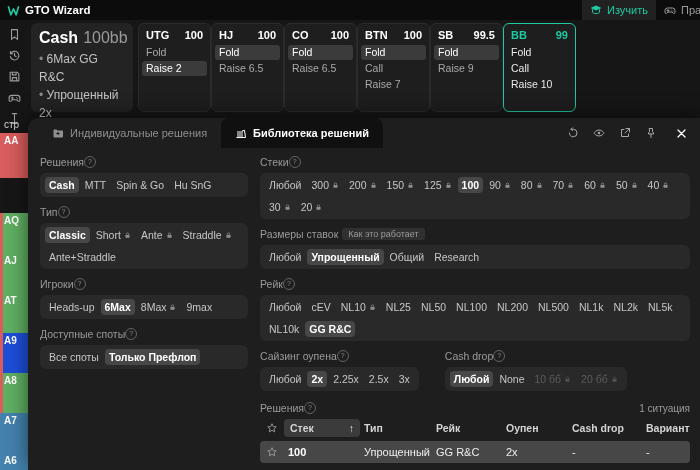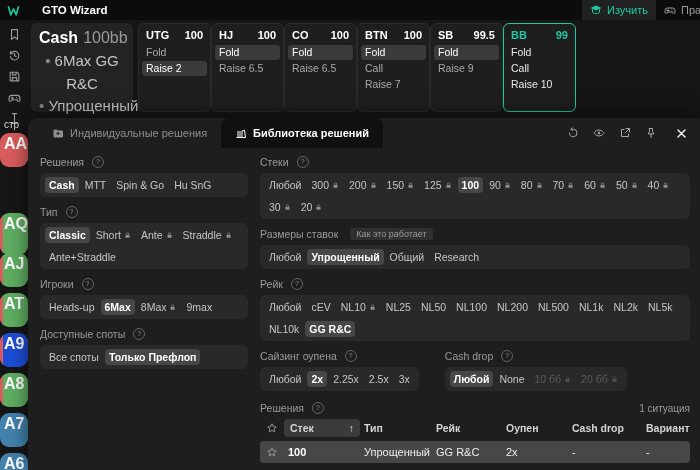--- a/index.html
+++ b/index.html
@@ -6,70 +6,70 @@
   html,body{margin:0;padding:0;}
   body{
     width:700px;height:470px;overflow:hidden;position:relative;
     background:#161616;color:#ddd;
     font-family:"Liberation Sans",sans-serif;font-size:11px;
   }
   .icn{display:block;width:13px;height:13px;}
 
   
   .topbar{position:absolute;top:0;left:0;width:700px;height:20px;background:#0c0c0c;z-index:5;}
-  .brand{position:absolute;left:7px;top:0;height:20px;display:flex;align-items:center;gap:22px;}
+  .brand{position:absolute;left:7px;top:0;height:20px;display:flex;align-items:center;gap:5px;}
   .brand .logo{color:var(--accent);width:13px;height:13px;}
   .brand-name{font-size:11.5px;font-weight:bold;color:#fff;}
   .nav{position:absolute;left:582px;top:0;height:20px;display:flex;}
   .nav-item{display:flex;align-items:center;gap:5px;padding:0 8px;font-size:11px;color:#9a9a9a;white-space:nowrap;}
   .nav-item .icn{width:12px;height:12px;}
   .nav-item.active{background:#212121;color:var(--accent);}
 
   
   .row2{position:absolute;top:23px;left:0;display:flex;align-items:flex-start;}
   .side-icons{width:28px;display:flex;flex-direction:column;align-items:center;gap:8px;padding-top:5px;color:#9c9c9c;}
   .side-btn .icn{width:13px;height:13px;}
   .cards{display:flex;gap:5px;margin-left:3px;}
   .scard{width:102px;height:89px;background:#232323;border-radius:6px;padding:6px 8px;box-sizing:border-box;}
   .scard-head{font-size:16px;font-weight:bold;color:#fff;}
   .scard-head .stk-lbl{color:#9a9a9a;font-weight:normal;margin-left:5px;}
-  .bullets{margin-top:3px;font-size:15px;color:#c3c3c3;line-height:1.5;text-align:center;}
+  .bullets{margin-top:3px;font-size:12px;color:#c3c3c3;line-height:1.5;}
   .bullet::before{content:"\2022\00a0";color:#8a8a8a;}
   .edit-btn{margin-top:4px;background:#333;border-radius:4px;display:flex;align-items:center;justify-content:center;gap:4px;font-size:9.5px;color:#e4e4e4;height:18px;cursor:default;}
   .edit-btn .icn{width:9px;height:9px;}
   .pcard{width:73px;height:89px;background:#1e1e1e;border:1px solid #2b2b2b;border-radius:6px;padding:5px 7px;box-sizing:border-box;}
   .pcard.active{border-color:var(--accent);}
   .pcard-head{display:flex;justify-content:space-between;font-weight:bold;color:#fff;font-size:11px;margin-bottom:4px;}
   .pcard.active .pcard-head{color:var(--accent);}
   .action{color:#a9a9a9;font-size:10.5px;line-height:15px;padding:0 4px;margin:0 -4px 1px -4px;border-radius:3px;}
   .action.hl{background:#3b3b3b;color:#fff;}
   .pcard.active .action{color:#e9e9e9;}
 
   
   .matrix{position:absolute;left:0;top:118px;width:28px;height:352px;overflow:hidden;}
   .m-head{font-size:10px;color:#d8d8d8;padding:1px 0 0 4px;height:13px;}
-  .m-cell{position:absolute;left:0;width:28px;height:34px;box-sizing:border-box;color:#fff;font-weight:bold;font-size:16px;padding:2px 0 0 4px;overflow:hidden;border-radius:9px;}
+  .m-cell{position:absolute;left:0;width:28px;height:45px;box-sizing:border-box;color:#fff;font-weight:bold;font-size:10px;padding:2px 0 0 4px;overflow:hidden;}
   .m-strip{position:absolute;left:0;top:0;width:3px;height:100%;}
   .m-lbl{position:relative;}
 
   
   .modal{position:absolute;left:28px;top:118px;width:672px;height:352px;background:#1e1e1e;border-radius:10px 0 0 0;box-shadow:0 -3px 20px rgba(0,0,0,.55);z-index:3;}
   .tabbar{display:flex;height:30px;padding-left:10px;position:relative;}
   .tab{display:flex;align-items:center;gap:6px;padding:0 14px;font-size:11px;color:#8f8f8f;border-radius:8px 8px 0 0;white-space:nowrap;cursor:default;}
   .tab .icn{width:12px;height:12px;}
   .tab.active{background:#101010;color:#fff;font-weight:bold;}
   .toolbar{position:absolute;right:12px;top:0;height:30px;display:flex;align-items:center;gap:14px;color:#a6a6a6;}
   .tool-btn .icn{width:12px;height:12px;}
   .tool-btn.bright{color:#fff;margin-left:4px;}
   .modal-body{display:flex;padding:8px 10px 0 12px;gap:12px;}
   .col-left{width:208px;flex:none;}
   .col-right{flex:1;min-width:0;}
 
   .sec{margin-bottom:9px;}
-  .sec-label{display:flex;align-items:center;gap:8px;font-size:10.5px;color:#9a9a9a;margin-bottom:5px;}
+  .sec-label{display:flex;align-items:center;gap:0;font-size:10.5px;color:#9a9a9a;margin-bottom:5px;}
   .help{width:10px;height:10px;border:1px solid #636363;border-radius:50%;color:#8a8a8a;font-size:7px;line-height:9px;text-align:center;flex:none;}
   .help::after{content:"?";}
   .help-chip{background:#303030;border-radius:3px;padding:1px 6px;font-size:9px;color:#9a9a9a;margin-left:4px;}
   .group{background:#292929;border-radius:6px;padding:4px 5px;display:flex;flex-wrap:wrap;align-items:center;gap:3px 2px;}
   .chip{display:inline-flex;align-items:center;gap:3px;padding:2px 4px;font-size:10.5px;color:#c6c6c6;border-radius:4px;white-space:nowrap;cursor:default;}
   .chip.sel{background:#474747;color:#fff;font-weight:bold;}
   .chip .icn{width:7px;height:7px;color:#8f8f8f;}
   .chip.dim{color:#5c5c5c;}
   .chip.dim .icn{color:#515151;}
   .brk{flex-basis:100%;height:0;}

